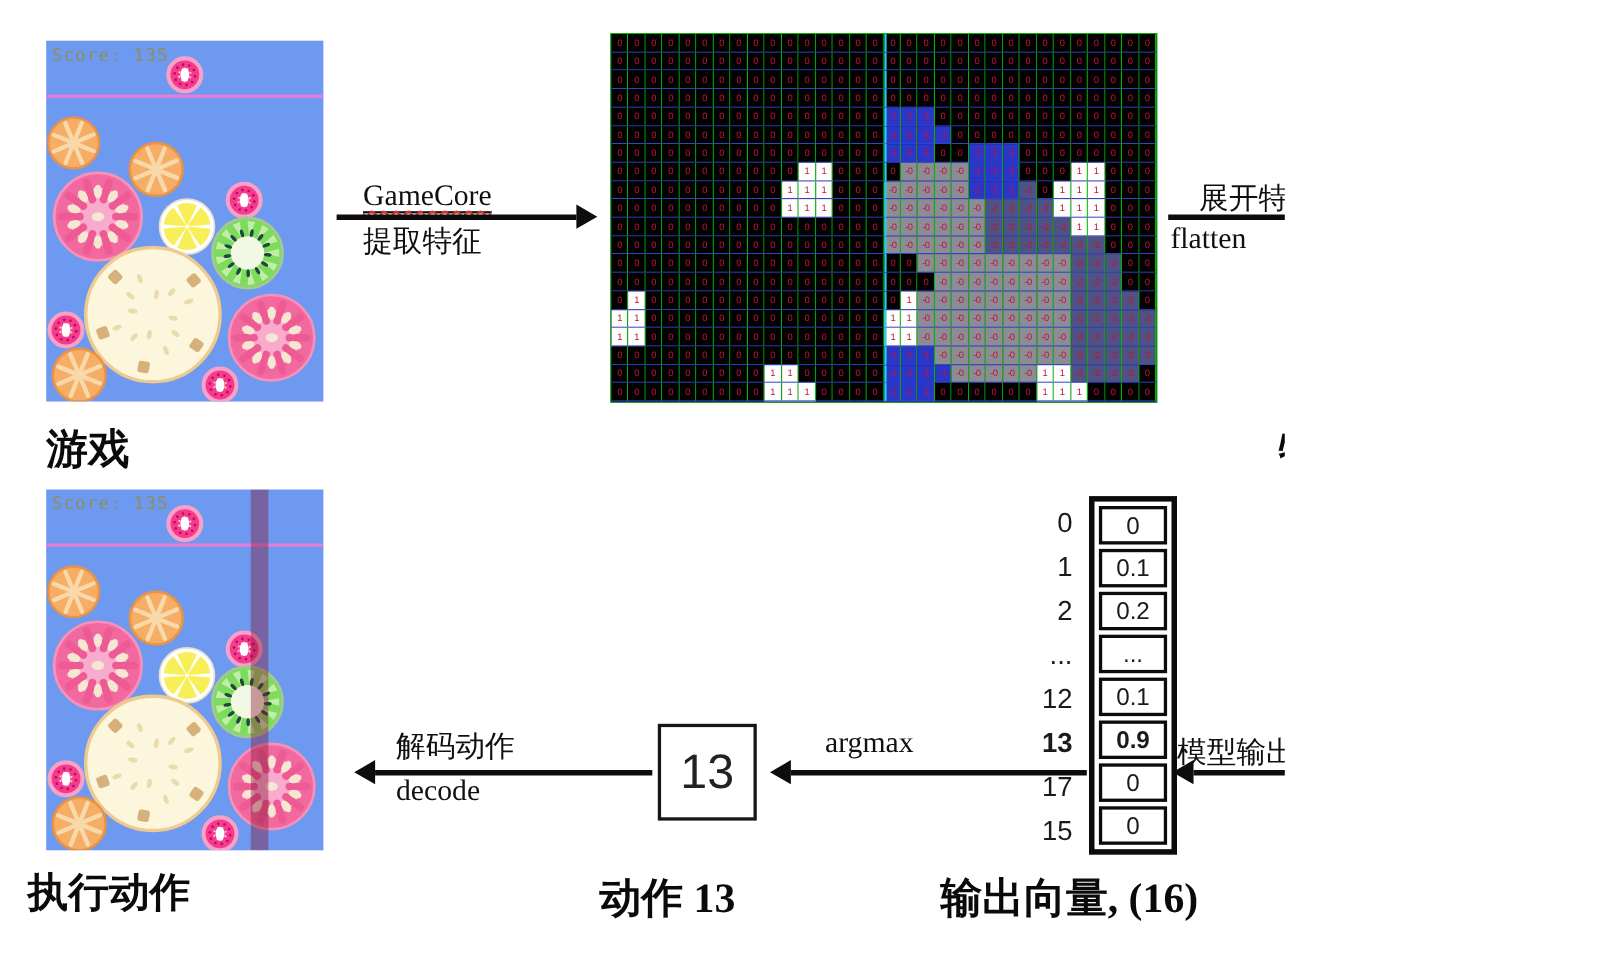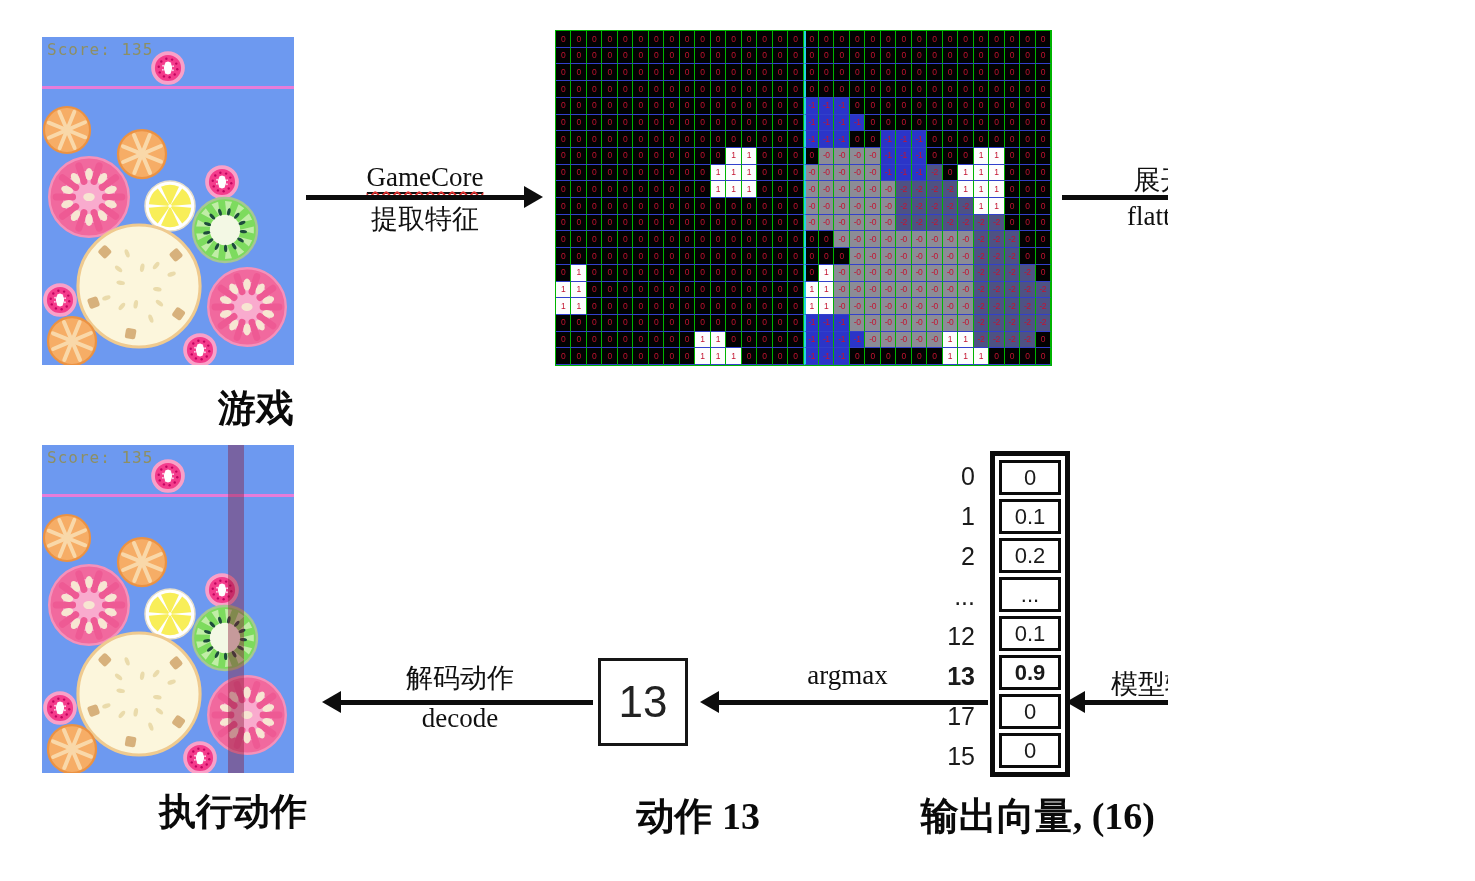--- a/index.html
+++ b/index.html
@@ -10,32 +10,32 @@
   .game-panel{position:absolute;left:42px;width:252px;height:328px;background:#6d99f0;overflow:hidden}
   #panel1{top:37px}
   #panel2{top:445px}
   .topline{position:absolute;left:0;right:0;top:49px;height:3px;background:#e77cd9}
   .score{position:absolute;left:5px;top:3px;font-family:"DejaVu Sans Mono","Liberation Mono",monospace;
          font-size:16px;color:#8d8f63;letter-spacing:1px}
   .fruit-layer{position:absolute;left:0;top:0}
   .action-strip{position:absolute;top:0;bottom:0;left:186px;width:16px;background:rgba(135,25,55,0.42)}
 
   
-  .caption{position:absolute;text-align:right;font-weight:bold;font-size:38px;color:#0a0a0a;white-space:nowrap}
+  .caption{position:absolute;text-align:left;font-weight:bold;font-size:38px;color:#0a0a0a;white-space:nowrap}
   .cap-game{left:42px;top:383px;width:252px}
   .cap-fmap{left:555px;top:383px;width:497px}
   .cap-flat{left:1163px;top:383px;width:300px}
   .cap-action{left:545px;top:791px;width:215px}
   .cap-outvec{left:855px;top:791px;width:300px}
   .cap-network{left:1206px;top:791px;width:300px}
   .cap-exec{left:25px;top:787px;width:282px;font-size:37px}
   .cap-exec-sub{left:25px;top:839px;width:282px;font-size:24px}
 
   
-  .alabel{position:absolute;text-align:center;font-size:27px;color:#101010;white-space:nowrap}
+  .alabel{position:absolute;font-size:27px;color:#101010;white-space:nowrap}
   .wavy{border-bottom:2.5px solid #101010;text-decoration:underline wavy #e0312f;
         text-decoration-thickness:2px;text-underline-offset:5px}
 
   
   .arrow-line{position:absolute;height:5px;background:#0d0d0d}
   .head-right::after{content:"";position:absolute;left:100%;top:-9px;width:0;height:0;
       border-top:11.5px solid transparent;border-bottom:11.5px solid transparent;border-left:19px solid #0d0d0d}
   .head-left::before{content:"";position:absolute;right:100%;top:-9px;width:0;height:0;
       border-top:11.5px solid transparent;border-bottom:11.5px solid transparent;border-right:19px solid #0d0d0d}
   .arrow-down{position:absolute;width:6px;background:#0d0d0d}

